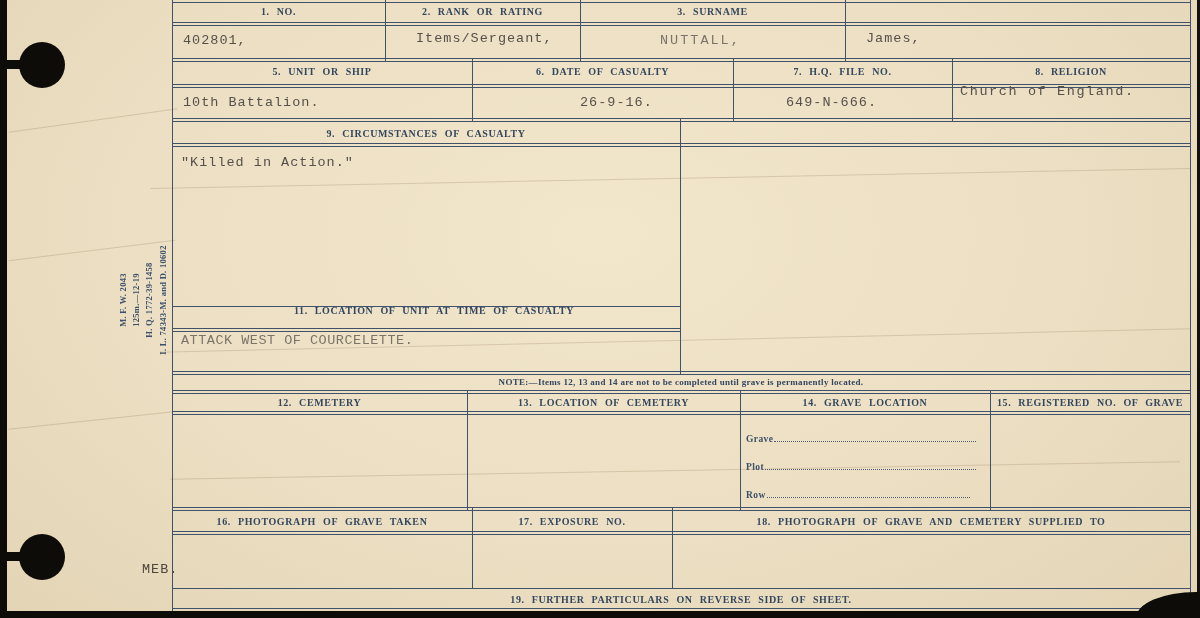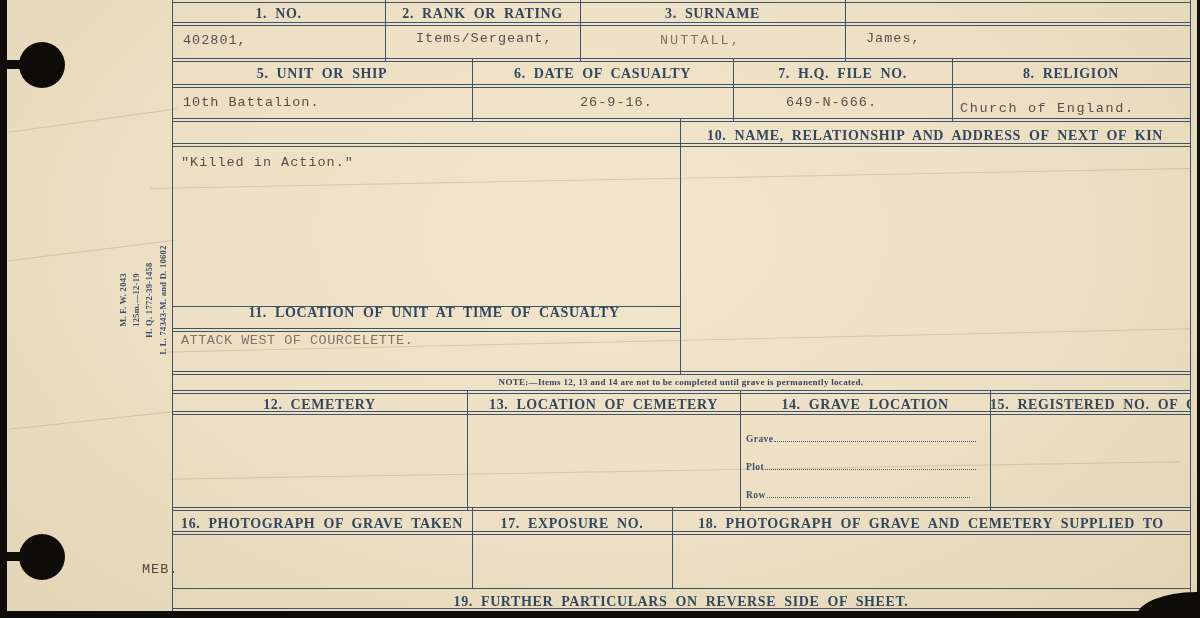--- a/index.html
+++ b/index.html
@@ -5,21 +5,21 @@
   html,body{margin:0;padding:0;background:#888;}
   #scan{
     position:relative;width:1200px;height:618px;overflow:hidden;
     background:radial-gradient(ellipse at 50% 38%, #f2e6cb 0%, #ecdfc3 55%, #e3d4b5 100%);
     font-family:"Liberation Serif",serif;
   }
   
   .hl{position:absolute;background:#3f5269;height:1px;}
   .vl{position:absolute;background:#3f5269;width:1px;}
   
-  .hdr{position:absolute;font-weight:bold;font-size:14px;color:#33475f;
+  .hdr{position:absolute;font-weight:bold;font-size:10px;color:#33475f;
        text-align:center;letter-spacing:.6px;word-spacing:4px;
        font-family:"Liberation Serif",serif;white-space:nowrap;overflow:hidden;}
   
   .type{position:absolute;font-family:"Liberation Mono",monospace;font-size:13.5px;
         color:#55514a;letter-spacing:1px;white-space:nowrap;}
   .faded{color:#7a746a;}
   
   .note{position:absolute;font-weight:bold;font-size:9px;color:#33475f;
         text-align:center;letter-spacing:.3px;}
   
@@ -105,23 +105,23 @@
   <div class="type" style="left:866px;top:31px;">James,</div>
 
   <div class="hdr" style="left:172px;top:66px;width:300px;">5.  UNIT OR SHIP</div>
   <div class="hdr" style="left:472px;top:66px;width:261px;">6.  DATE OF CASUALTY</div>
   <div class="hdr" style="left:733px;top:66px;width:219px;">7.  H.Q. FILE NO.</div>
   <div class="hdr" style="left:952px;top:66px;width:238px;">8.  RELIGION</div>
 
   <div class="type" style="left:183px;top:95px;">10th Battalion.</div>
   <div class="type" style="left:580px;top:95px;">26-9-16.</div>
   <div class="type" style="left:786px;top:95px;">649-N-666.</div>
-  <div class="type" style="left:960px;top:101px;letter-spacing:1.6px;">Church of England.</div>
+  <div class="type" style="left:960px;top:84px;letter-spacing:1.6px;">Church of England.</div>
 
-  <div class="hdr" style="left:680px;top:128px;width:510px;">10.  NAME, RELATIONSHIP AND ADDRESS OF NEXT OF KIN</div>
+  <div class="hdr" style="left:172px;top:128px;width:508px;">9.  CIRCUMSTANCES OF CASUALTY</div>
 
   <div class="type" style="left:181px;top:155px;">"Killed in Action."</div>
   <div class="type" style="left:692px;top:160px;"></div>
 
   <div class="hdr" style="left:172px;top:305px;width:508px;padding-left:8px;">11.  LOCATION OF UNIT AT TIME OF CASUALTY</div>
   <div class="type faded" style="left:181px;top:333px;letter-spacing:.5px;">ATTACK WEST OF COURCELETTE.</div>
 
   <div class="note" style="left:172px;top:377px;width:1018px;">NOTE:—Items 12, 13 and 14 are not to be completed until grave is permanently located.</div>
 
   <div class="hdr" style="left:172px;top:397px;width:295px;">12.  CEMETERY</div>

